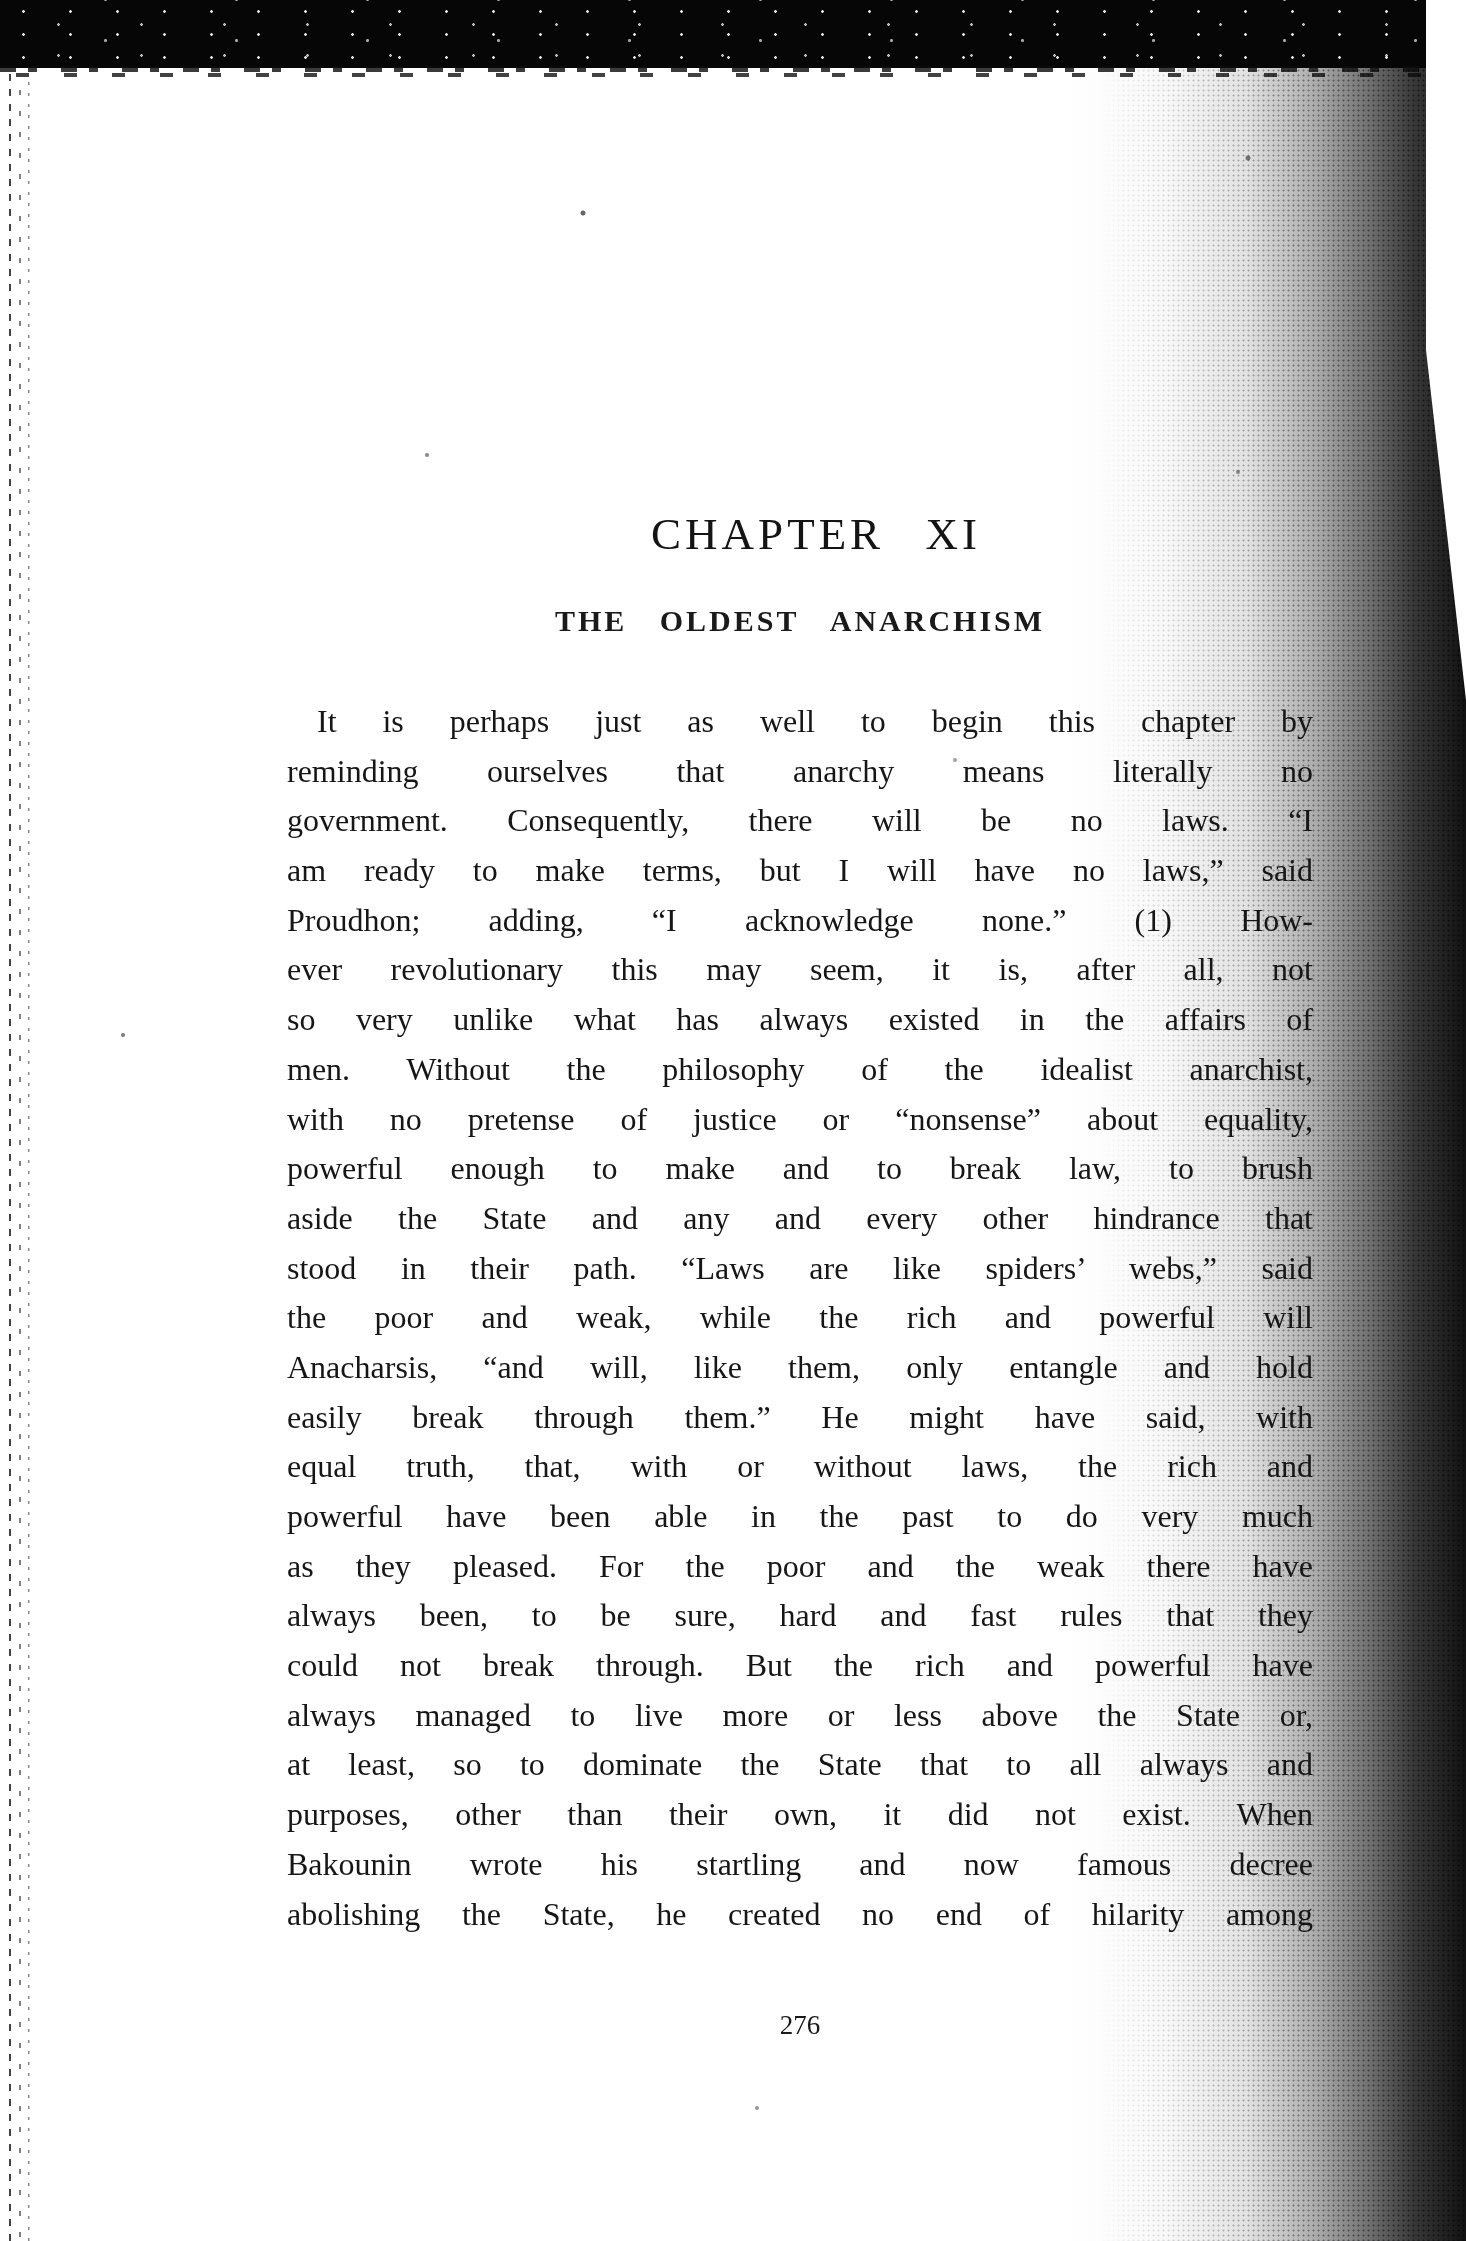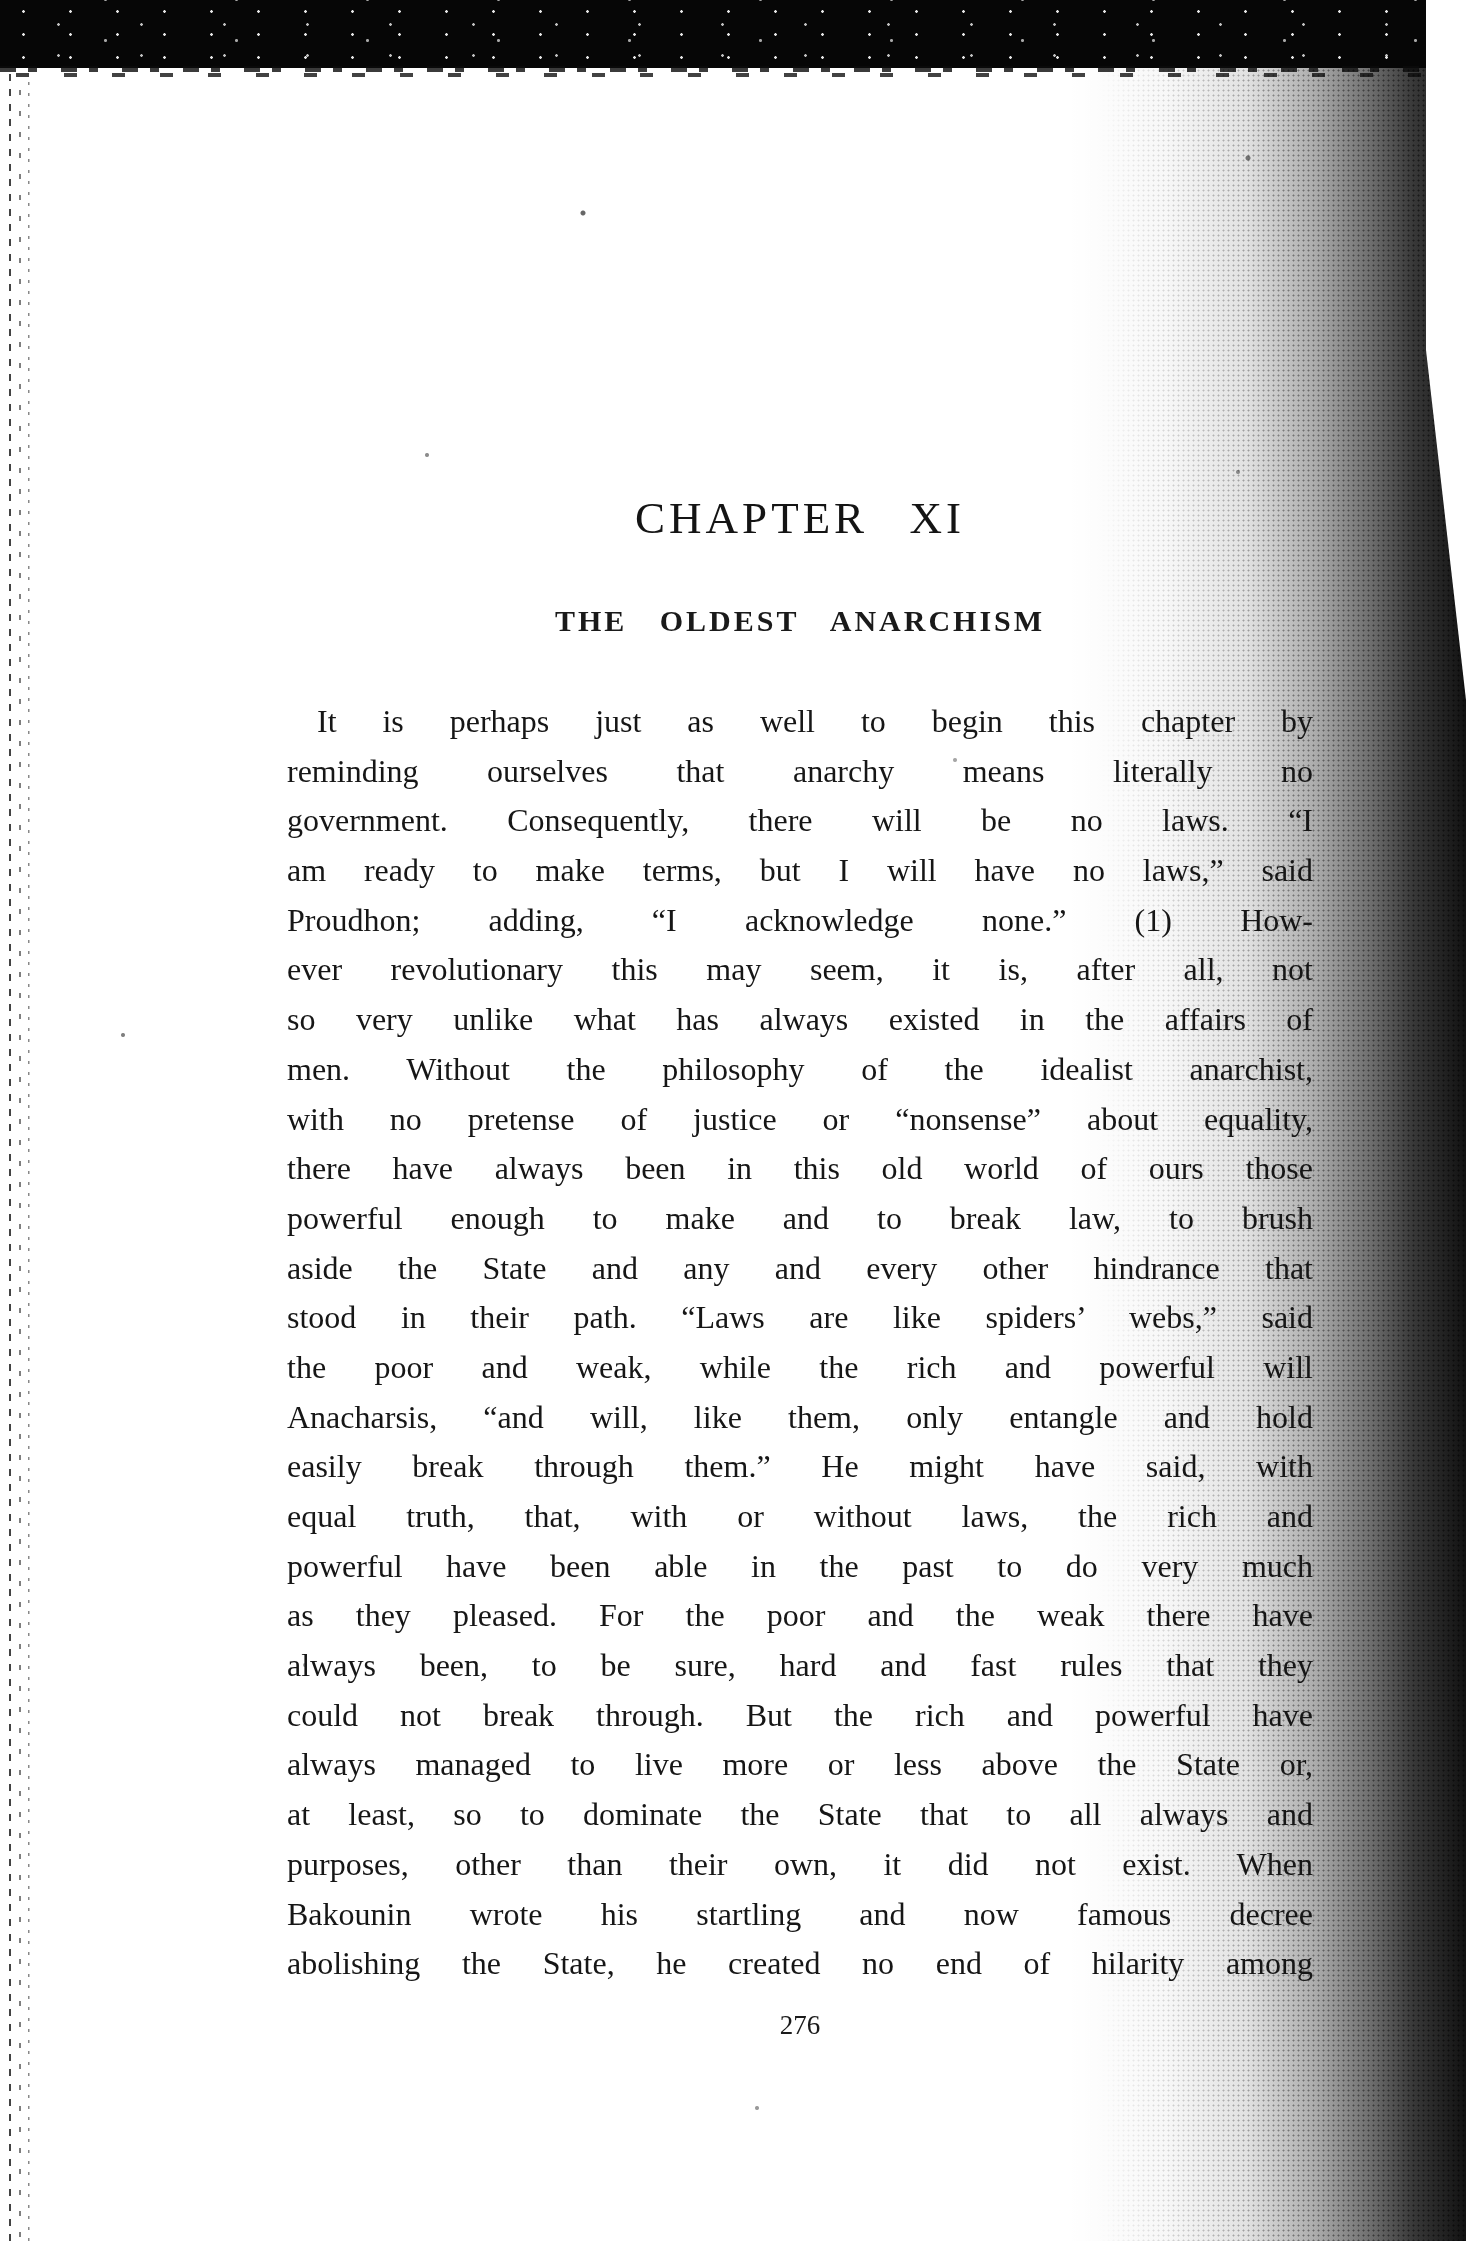--- a/index.html
+++ b/index.html
@@ -65,21 +65,21 @@
     -webkit-mask-image:linear-gradient(to right, transparent 0 8%, rgba(0,0,0,.7) 55%, #000 100%);
     mask-image:linear-gradient(to right, transparent 0 8%, rgba(0,0,0,.7) 55%, #000 100%);
   }
   
   .corner-strip {
     position:absolute; top:0; right:0; width:40px; height:1000px;
     background:#ffffff;
     clip-path:polygon(0 0, 100% 0, 100% 70%, 0 35%);
   }
   .chapter {
-    position:absolute; top:492px; left:287px; width:1026px; margin:0;
+    position:absolute; top:492px; left:287px; width:1026px; margin:16px;
     text-align:center; font-size:45px; font-weight:normal;
     letter-spacing:4px; word-spacing:26px; color:#141414;
   }
   .section {
     position:absolute; top:604px; left:287px; width:1026px; margin:0;
     text-align:center; font-size:30px; font-weight:bold;
     letter-spacing:3px; word-spacing:22px; color:#1a1a1a;
   }
   .body-text { position:absolute; top:697px; left:287px; width:1026px; }
   .bline {
@@ -109,21 +109,20 @@
   <div class="body-text">
     <div class="bline first">It is perhaps just as well to begin this chapter by</div>
     <div class="bline">reminding ourselves that anarchy means literally no</div>
     <div class="bline">government. Consequently, there will be no laws. “I</div>
     <div class="bline">am ready to make terms, but I will have no laws,” said</div>
     <div class="bline">Proudhon; adding, “I acknowledge none.” (1) How-</div>
     <div class="bline">ever revolutionary this may seem, it is, after all, not</div>
     <div class="bline">so very unlike what has always existed in the affairs of</div>
     <div class="bline">men. Without the philosophy of the idealist anarchist,</div>
     <div class="bline">with no pretense of justice or “nonsense” about equality,</div>
-    <div class="bline">there have always been in this old world of ours those</div>
     <div class="bline">powerful enough to make and to break law, to brush</div>
     <div class="bline">aside the State and any and every other hindrance that</div>
     <div class="bline">stood in their path. “Laws are like spiders’ webs,” said</div>
     <div class="bline">the poor and weak, while the rich and powerful will</div>
     <div class="bline">Anacharsis, “and will, like them, only entangle and hold</div>
     <div class="bline">easily break through them.” He might have said, with</div>
     <div class="bline">equal truth, that, with or without laws, the rich and</div>
     <div class="bline">powerful have been able in the past to do very much</div>
     <div class="bline">as they pleased. For the poor and the weak there have</div>
     <div class="bline">always been, to be sure, hard and fast rules that they</div>

